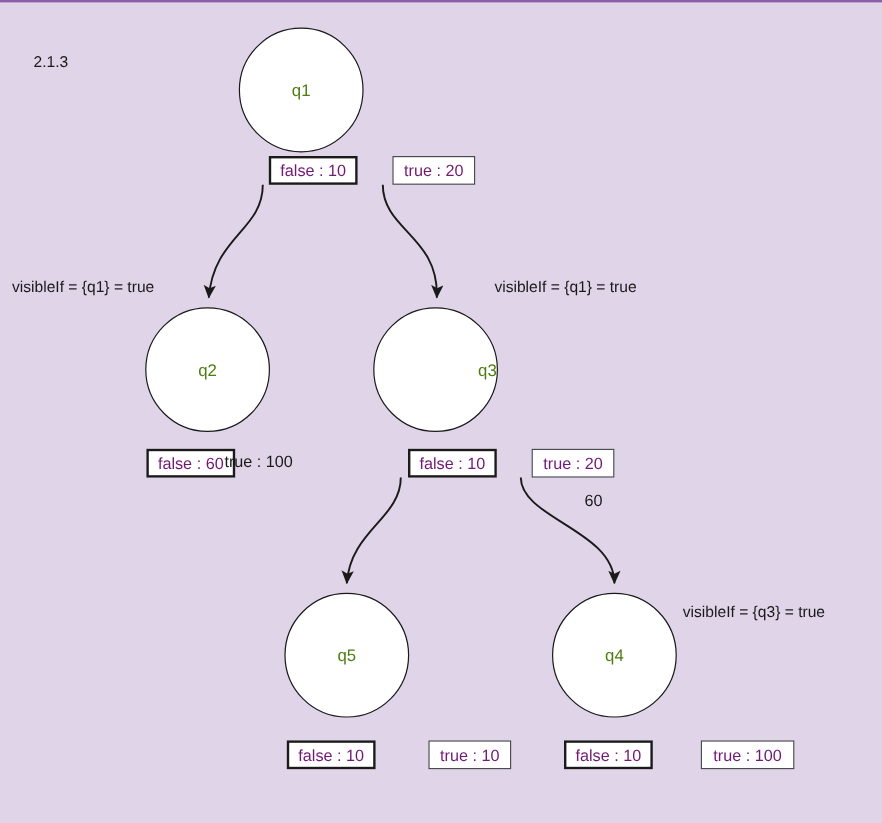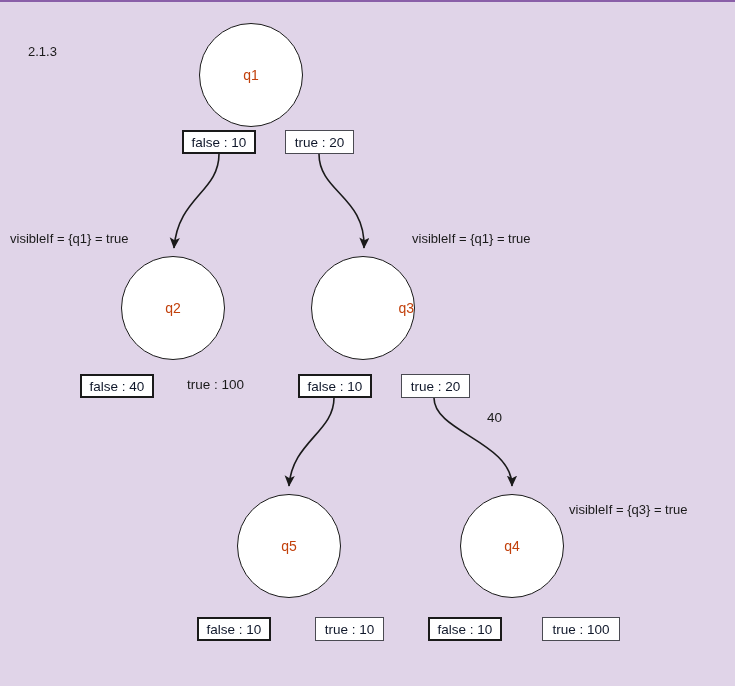--- a/index.html
+++ b/index.html
@@ -35,37 +35,38 @@
     border-radius: 50%;
     background: #ffffff;
     border: 1.6px solid #1a1a1a;
     box-sizing: border-box;
     display: flex;
     align-items: center;
     justify-content: center;
   }
   .node-label {
     font-size: 14px;
-    color: #c2410c;
+    color: #4d7c0f;
     line-height: 1;
     user-select: none;
   }
   .port-box {
     position: absolute;
     background: #ffffff;
     border: 1.6px solid #4a4a52;
     box-sizing: border-box;
     display: flex;
     align-items: center;
     justify-content: center;
     padding: 0 6px;
     height: 24px;
     font-size: 13.5px;
-    color: #0f172a;
+    color: #701a75;
     white-space: nowrap;
+    margin-left: 42px;
   }
   .port-box.strong {
     border-color: #1a1a1a;
     border-width: 2px;
   }
   .plain-label {
     position: absolute;
     font-size: 13.5px;
     color: #1a1a1a;
     white-space: nowrap;
@@ -123,33 +124,33 @@
       <div class="node" style="left: 237px; top: 492px; width: 104px; height: 104px;">
         <span class="node-label">q5</span>
       </div>
       <div class="node" style="left: 460px; top: 492px; width: 104px; height: 104px;">
         <span class="node-label">q4</span>
       </div>
     </div>
   <div id="ports-group">
       <div class="port-box strong" style="left: 182px; top: 128px; width: 74px;">false : 10</div>
       <div class="port-box" style="left: 285px; top: 128px; width: 69px;">true : 20</div>
-      <div class="port-box strong" style="left: 80px; top: 372px; width: 74px;">false : 40</div>
+      <div class="port-box strong" style="left: 80px; top: 372px; width: 74px;">false : 60</div>
       <div class="port-box strong" style="left: 298px; top: 372px; width: 74px;">false : 10</div>
       <div class="port-box" style="left: 401px; top: 372px; width: 69px;">true : 20</div>
       <div class="port-box strong" style="left: 197px; top: 615px; width: 74px;">false : 10</div>
       <div class="port-box" style="left: 315px; top: 615px; width: 69px; text-align: right;">true : 10</div>
       <div class="port-box strong" style="left: 428px; top: 615px; width: 74px;">false : 10</div>
       <div class="port-box" style="left: 542px; top: 615px; width: 78px;">true : 100</div>
     </div>
   <div id="plain-group">
       <div class="plain-label" style="left: 187px; top: 375px;">true : 100</div>
     </div>
   <div id="cond-group">
       <div class="cond-label" style="left: 10px; top: 229px;">visibleIf = {q1} = true</div>
       <div class="cond-label" style="left: 412px; top: 229px;">visibleIf = {q1} = true</div>
       <div class="cond-label" style="left: 569px; top: 500px;">visibleIf = {q3} = true</div>
     </div>
   <div id="weight-group">
-      <div class="weight-label" style="left: 487px; top: 408px;">40</div>
+      <div class="weight-label" style="left: 487px; top: 408px;">60</div>
     </div>
 
 </div>
 
 </body></html>

